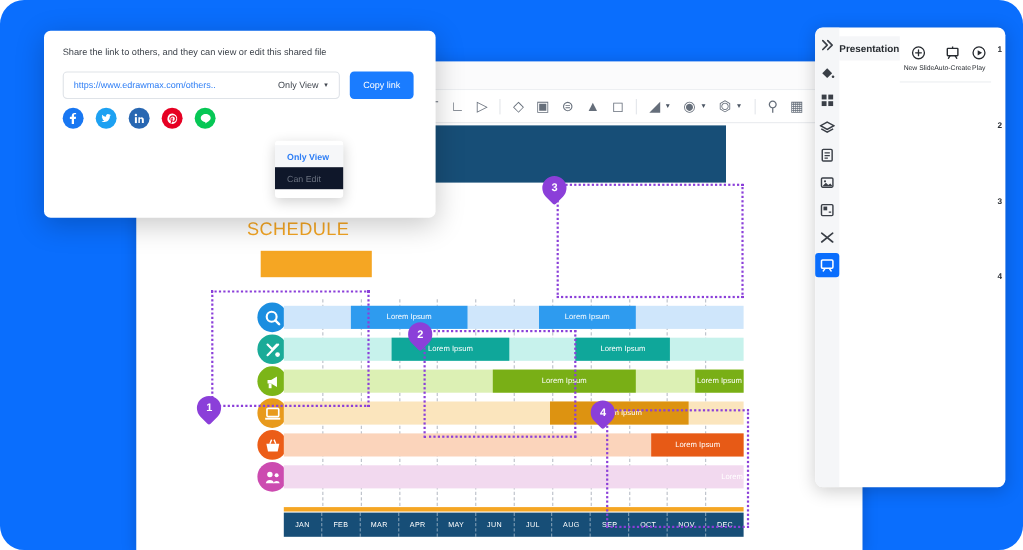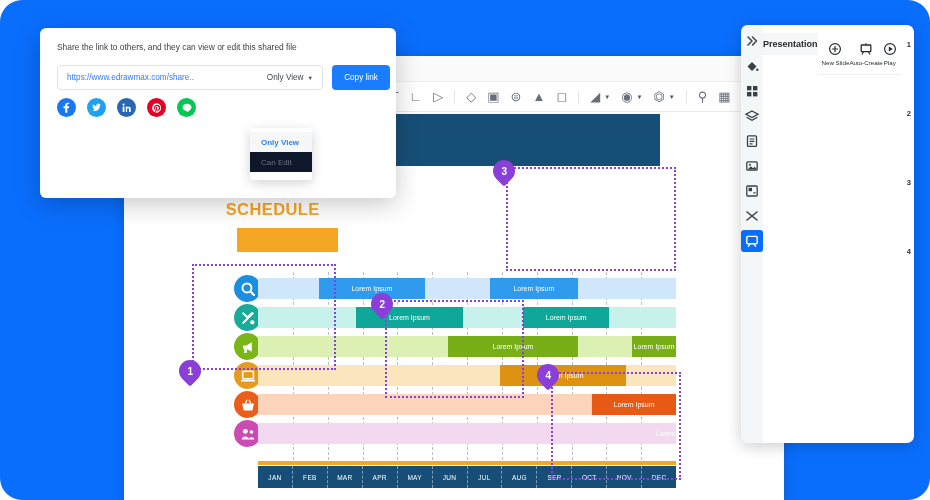--- a/index.html
+++ b/index.html
@@ -44,21 +44,21 @@
     background: #ffffff;
   }
 
   
   #banner {
     position: absolute; left: 100px; top: 114px; width: 560px; height: 52px;
     background: #174e77;
   }
   #banner-title {
     position: absolute; left: 140px; top: 200px;
-    font-size: 16.5px; font-weight: bold; letter-spacing: .4px;
+    font-size: 16.5px; font-weight: normal; letter-spacing: .4px;
   }
   #banner-title .w1 { color: #ffffff; }
   #banner-title .w2 { color: #f5a623; }
   #banner-accent {
     position: absolute; left: 237px; top: 228px; width: 101px; height: 24px;
     background: #f5a623;
   }
   #note-text {
     position: absolute; left: 518px; top: 186px; width: 155px;
     font-size: 7.4px; line-height: 1.55; color: #ffffff;
@@ -469,26 +469,26 @@
             <div class="th-bar" style="left: 6px; top: 55px; width: 98px; height: 3px; background: rgb(23, 78, 119);"></div>
           </div>
         </div>
       </div>
   </div>
 </div>
 
 <div id="share-dialog" style="position:absolute;left:40px;top:28px;width:356px;height:170px;background:#fff;border-radius:6px;box-shadow:0 6px 26px rgba(0,0,0,.22);z-index:20;">
 
 
-  <div style="padding:14px 6px 0 17px;">
+  <div style="padding:14px 20px 0 17px;">
     <div style="font-size:8.4px;color:#3b4149;">Share the link to others, and they can view or edit this shared file</div>
 
     <div style="display:flex;align-items:center;gap:9px;margin-top:13px;">
       <div style="flex:1;height:25px;border:1px solid #dfe3e8;border-radius:4px;display:flex;align-items:center;padding:0 9px;justify-content:space-between;">
-        <span style="font-size:8.2px;color:#2e7ef5;">https://www.edrawmax.com/share..</span>
+        <span style="font-size:8.2px;color:#2e7ef5;">https://www.edrawmax.com/others..</span>
         <span style="display:flex;align-items:center;gap:4px;">
           <span style="font-size:8.2px;color:#40464f;">Only View</span>
           <span style="font-size:5.5px;color:#40464f;">▼</span>
         </span>
       </div>
       <div style="width:58px;height:25px;background:#1a7cff;border-radius:4px;display:flex;align-items:center;justify-content:center;cursor:pointer;">
         <span style="font-size:8.2px;color:#fff;">Copy link</span>
       </div>
     </div>
 

